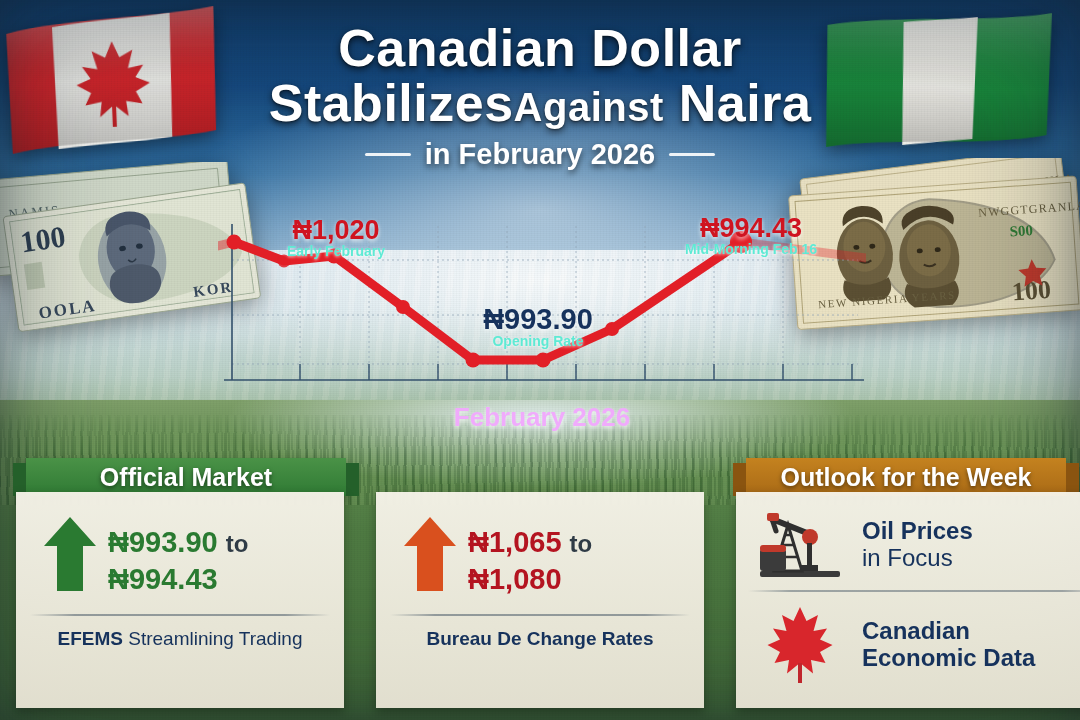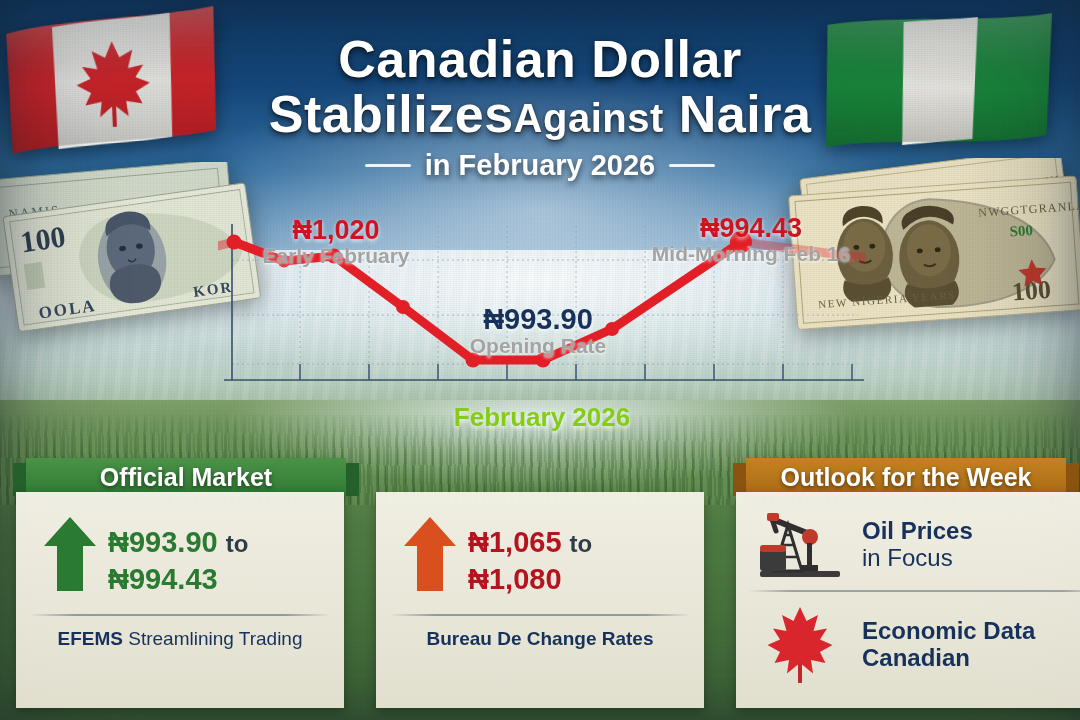--- a/index.html
+++ b/index.html
@@ -67,21 +67,21 @@
 
   
   .notes { position:absolute; filter:drop-shadow(0 6px 12px rgba(0,0,0,.4)); }
   .notes-ca { left:-18px; top:162px; width:300px; height:170px; }
   .notes-ng { left:784px; top:158px; width:310px; height:180px; }
   .notes svg { display:block; width:100%; height:100%; }
 
   
   .title-wrap {
     position:absolute; left:0; top:22px; width:1080px; text-align:center;
-    z-index:6; pointer-events:none;margin-top:11px;
+    z-index:6; pointer-events:none;
   }
   .t-line1, .t-line2 {
     color:#fff; font-weight:bold; letter-spacing:.5px;
     text-shadow:0 3px 7px rgba(0,0,0,.62), 0 1px 2px rgba(0,0,0,.5);
     line-height:1.02; white-space:nowrap;
   }
   .t-line1 { font-size:52px; }
   .t-line2 { font-size:52px; margin-top:2px; }
   .sm { font-size:40px; }
   .t-line3 {
@@ -89,31 +89,31 @@
     text-shadow:0 3px 6px rgba(0,0,0,.6);
     display:flex; align-items:center; justify-content:center; gap:14px;
   }
   .t-rule { display:block; width:46px; height:3px; background:#fff; opacity:.9; border-radius:2px; }
 
   
   #chart-area { position:absolute; left:218px; top:212px; width:648px; height:230px; z-index:5; }
   #chart-svg { position:absolute; left:0; top:0; width:648px; height:186px; }
   .ann { position:absolute; text-align:center; pointer-events:none; }
   .ann .val { font-weight:bold; font-size:27px; line-height:1.05; text-shadow:0 2px 4px rgba(255,255,255,.75); }
-  .ann .lab { font-weight:bold; font-size:21px; color:#a3a3a3; line-height:1.1; text-shadow:0 1px 3px rgba(255,255,255,.85); }
+  .ann .lab { font-weight:bold; font-size:14px; color:#5eead4; line-height:1.1; text-shadow:0 1px 3px rgba(255,255,255,.85); }
   .ann.red .val { color:#cf1420; }
   .ann.navy .val { color:#16325c; font-size:29px; }
 
   #ann-left   { left:18px;  top:4px;  width:200px; }
   #ann-center { left:210px; top:92px; width:220px; }
   #ann-right  { left:418px; top:2px;  width:230px; }
 
   .x-caption {
     position:absolute; left:0; top:190px; width:648px; text-align:center;
-    font-weight:bold; font-size:26px; color:#84cc16;
+    font-weight:bold; font-size:26px; color:#f0abfc;
     text-shadow:0 2px 4px rgba(255,255,255,.8);
   }
 
   
   .panels { position:absolute; left:0; top:452px; width:1080px; height:268px; z-index:7; display:flex; }
   .panel { position:relative; width:360px; height:268px;padding-left:12px; }
 
   .ribbon {
     position:relative; margin:6px 14px 0 14px; height:38px;
     display:flex; align-items:center; justify-content:center;
@@ -426,22 +426,22 @@
         <div class="ol-row">
           <span class="ol-icon">
             <svg width="88" height="84" viewBox="0 0 88 84">
               <g transform="translate(44,40) scale(1.0)">
                 <path d="M0,-36 L6.5,-22 L18,-28 L13.5,-12 L27,-14.5 L20,-3.5 L32.5,2 L20,9 L25.5,20 L11,17 L13,30.5 L2,21.5 L0,36 L-2,21.5 L-13,30.5 L-11,17 L-25.5,20 L-20,9 L-32.5,2 L-20,-3.5 L-27,-14.5 L-13.5,-12 L-18,-28 L-6.5,-22 Z" fill="#d8262c"></path>
                 <rect x="-2" y="20" width="4" height="20" fill="#c0262c"></rect>
               </g>
             </svg>
           </span>
           <div class="ol-text">
+            <div>Canadian</div>
             <div>Economic Data</div>
-            <div>Canadian</div>
           </div>
         </div>
 
       </div>
     </div>
   </div>
 
   <div class="grain"></div>
   <div class="vignette"></div>
 </div>

